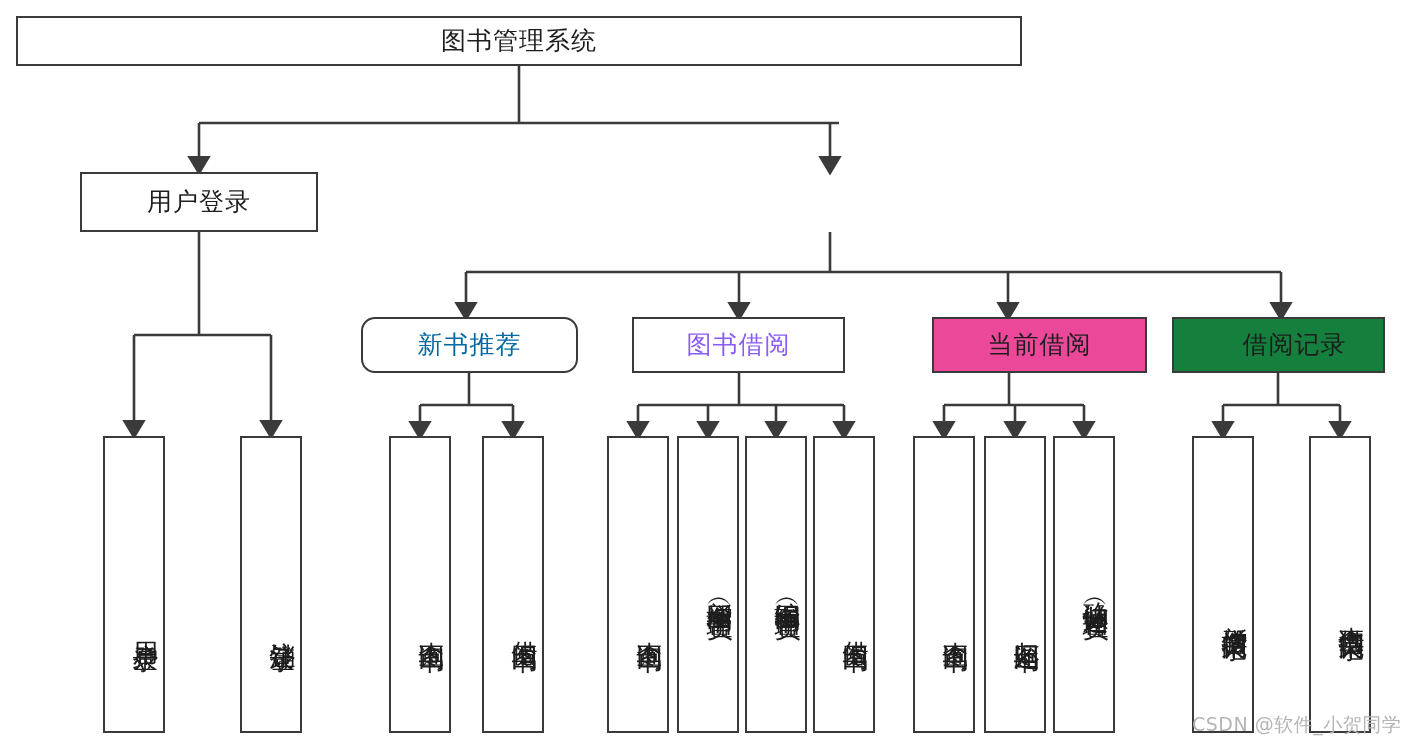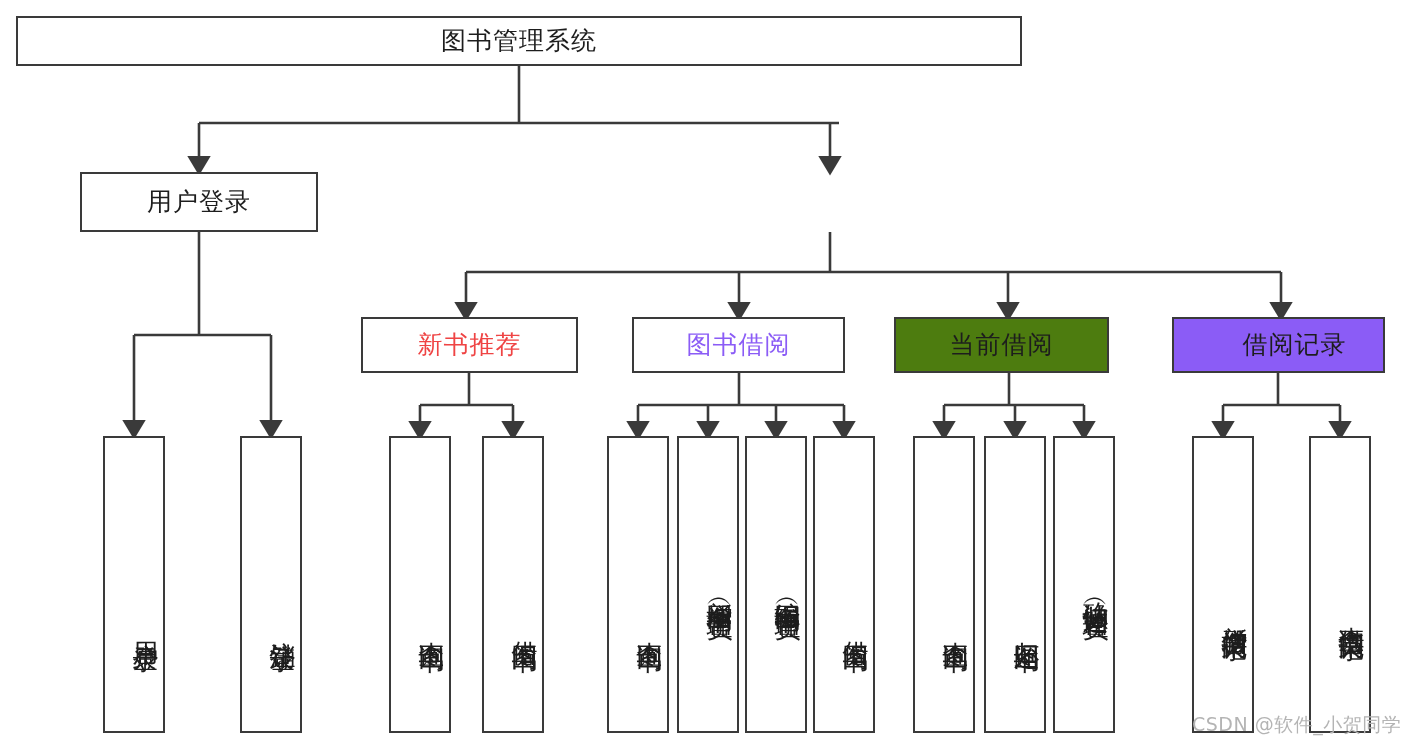--- a/index.html
+++ b/index.html
@@ -115,24 +115,24 @@
       <path d="M1223,405 L1340,405"></path>
       <path d="M1223,405 L1223,425" marker-end="url(#arrowhead)"></path>
       <path d="M1340,405 L1340,425" marker-end="url(#arrowhead)"></path>
     </g>
   </svg>
 
   <div class="node horiz" style="left: 16px; top: 16px; width: 1006px; height: 50px; border-color: rgb(58, 58, 58); color: rgb(29, 29, 29); background: rgb(255, 255, 255);">图书管理系统</div>
 
   <div class="node horiz" style="left: 80px; top: 172px; width: 238px; height: 60px; border-color: rgb(58, 58, 58); color: rgb(29, 29, 29); background: rgb(255, 255, 255);">用户登录</div>
 
-  <div class="node horiz" style="left: 361px; top: 317px; width: 217px; height: 56px; border-color: rgb(58, 58, 58); color: #ef4444; background: rgb(255, 255, 255);">新书推荐</div>
+  <div class="node horiz" style="left: 361px; top: 317px; width: 217px; height: 56px; border-color: rgb(58, 58, 58); color: #0369a1; background: rgb(255, 255, 255); border-radius: 14px;">新书推荐</div>
   <div class="node horiz" style="left: 632px; top: 317px; width: 213px; height: 56px; border-color: rgb(58, 58, 58); color: #8b5cf6; background: rgb(255, 255, 255);">图书借阅</div>
-  <div class="node horiz" style="left: 894px; top: 317px; width: 215px; height: 56px; border-color: rgb(58, 58, 58); color: rgb(29, 29, 29); background: #4d7c0f;">当前借阅</div>
-  <div class="node horiz" style="left: 1172px; top: 317px; width: 213px; height: 56px; border-color: rgb(58, 58, 58); color: rgb(29, 29, 29); background: #8b5cf6; padding-left: 32px;">借阅记录</div>
+  <div class="node horiz" style="left: 932px; top: 317px; width: 215px; height: 56px; border-color: rgb(58, 58, 58); color: rgb(29, 29, 29); background: #ec4899;">当前借阅</div>
+  <div class="node horiz" style="left: 1172px; top: 317px; width: 213px; height: 56px; border-color: rgb(58, 58, 58); color: rgb(29, 29, 29); background: #15803d; padding-left: 32px;">借阅记录</div>
 
   <div class="node vert pad-top-lg" style="left: 103px; top: 436px; width: 62px; height: 297px; border-color: rgb(58, 58, 58); color: rgb(29, 29, 29); background: rgb(255, 255, 255);">用户登录</div>
   <div class="node vert pad-top-lg" style="left: 240px; top: 436px; width: 62px; height: 297px; border-color: rgb(58, 58, 58); color: rgb(29, 29, 29); background: rgb(255, 255, 255);">注销登录</div>
   <div class="node vert pad-top-lg" style="left: 389px; top: 436px; width: 62px; height: 297px; border-color: rgb(58, 58, 58); color: rgb(29, 29, 29); background: rgb(255, 255, 255);">查询图书</div>
   <div class="node vert pad-top-lg" style="left: 482px; top: 436px; width: 62px; height: 297px; border-color: rgb(58, 58, 58); color: rgb(29, 29, 29); background: rgb(255, 255, 255);">借阅图书</div>
   <div class="node vert pad-top-lg" style="left: 607px; top: 436px; width: 62px; height: 297px; border-color: rgb(58, 58, 58); color: rgb(29, 29, 29); background: rgb(255, 255, 255);">查询图书</div>
   <div class="node vert pad-top-xs" style="left: 677px; top: 436px; width: 62px; height: 297px; border-color: rgb(58, 58, 58); color: rgb(29, 29, 29); background: rgb(255, 255, 255);">新增图书（管理员）</div>
   <div class="node vert pad-top-xs" style="left: 745px; top: 436px; width: 62px; height: 297px; border-color: rgb(58, 58, 58); color: rgb(29, 29, 29); background: rgb(255, 255, 255);">编辑图书（管理员）</div>
   <div class="node vert pad-top-lg" style="left: 813px; top: 436px; width: 62px; height: 297px; border-color: rgb(58, 58, 58); color: rgb(29, 29, 29); background: rgb(255, 255, 255);">借阅图书</div>
   <div class="node vert pad-top-lg" style="left: 913px; top: 436px; width: 62px; height: 297px; border-color: rgb(58, 58, 58); color: rgb(29, 29, 29); background: rgb(255, 255, 255);">查询图书</div>

